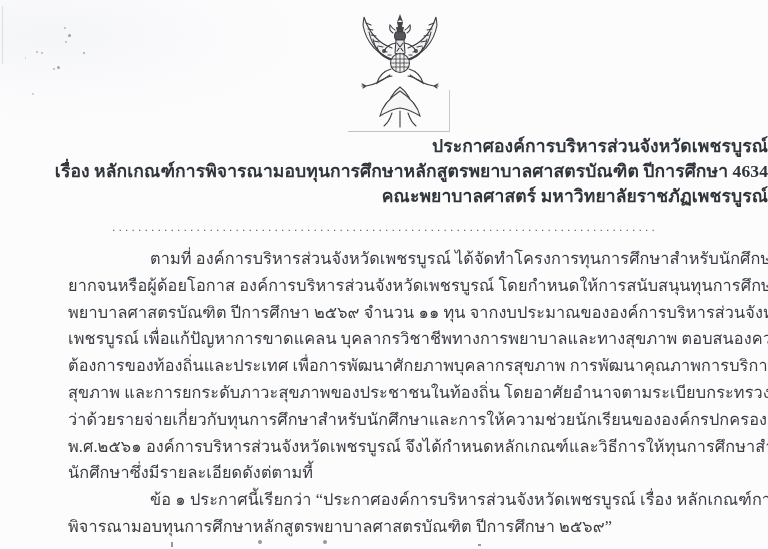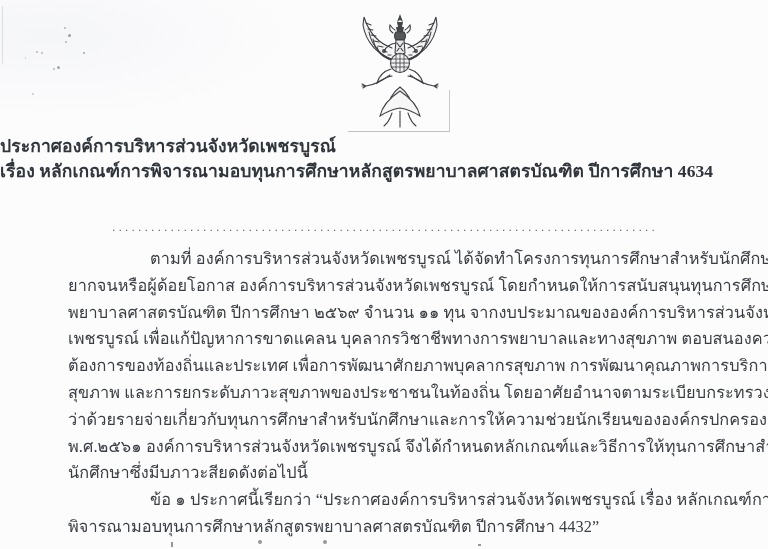--- a/index.html
+++ b/index.html
@@ -35,21 +35,21 @@
   .scan-box {
     position:absolute; left:348px; top:90px; width:101px; height:41px;
     border-right:1px solid #bdbdbd; border-bottom:1px solid #b3b3b3;
     opacity:.8;
   }
 
   .emblem { position:absolute; left:344px; top:13px; width:112px; height:118px; }
 
   .title-block {
     position:absolute; top:134px; left:0; width:768px;
-    text-align:left; font-weight:bold; font-size:17.5px; line-height:25.2px;
+    text-align:right; font-weight:bold; font-size:17.5px; line-height:25.2px;
     color:#30353b; letter-spacing:0.1px;
   }
   .dots-sep {
     position:absolute; top:224px; left:0; width:768px; text-align:center;
     font-size:9px; letter-spacing:1.1px; color:#4a4d52; font-family:"Liberation Mono","DejaVu Sans Mono",monospace;
   }
   .body-block {
     position:absolute; top:246px; left:68px; width:640px;
     font-size:16.3px; line-height:26.8px; letter-spacing:0.1px;
   }
@@ -130,36 +130,37 @@
         <path d="M56 74 C48 80 44 88 44 97 C48 92 52 90 56 89 C60 90 64 92 68 97 C68 88 64 80 56 74 Z" fill="#f3f3f3"></path>
         <path d="M56 78 C44 86 38 94 36 103 C44 98 50 96 56 95 C62 96 68 98 76 103 C74 94 68 86 56 78" fill="#f6f6f6"></path>
         <path d="M48 100 C46 106 44 110 40 113 M56 98 V114 M64 100 C66 106 68 110 72 113"></path>
       </g>
     </svg>
   </div>
 
   <div class="title-block">
     <div>ประกาศองค์การบริหารส่วนจังหวัดเพชรบูรณ์</div>
     <div>เรื่อง หลักเกณฑ์การพิจารณามอบทุนการศึกษาหลักสูตรพยาบาลศาสตรบัณฑิต ปีการศึกษา 4634</div>
+    <div>คณะพยาบาลศาสตร์ มหาวิทยาลัยราชภัฏเพชรบูรณ์</div>
   </div>
 
   <div class="dots-sep">....................................................................................</div>
 
   <div class="body-block">
     <div class="bline indent">ตามที่ องค์การบริหารส่วนจังหวัดเพชรบูรณ์ ได้จัดทำโครงการทุนการศึกษาสำหรับนักศึกษาซึ่งเป็นผู้</div>
     <div class="bline">ยากจนหรือผู้ด้อยโอกาส องค์การบริหารส่วนจังหวัดเพชรบูรณ์ โดยกำหนดให้การสนับสนุนทุนการศึกษาหลักสูตร</div>
     <div class="bline">พยาบาลศาสตรบัณฑิต ปีการศึกษา ๒๕๖๙ จำนวน ๑๑ ทุน จากงบประมาณขององค์การบริหารส่วนจังหวัด</div>
     <div class="bline">เพชรบูรณ์ เพื่อแก้ปัญหาการขาดแคลน บุคลากรวิชาชีพทางการพยาบาลและทางสุขภาพ ตอบสนองความ</div>
     <div class="bline">ต้องการของท้องถิ่นและประเทศ เพื่อการพัฒนาศักยภาพบุคลากรสุขภาพ การพัฒนาคุณภาพการบริการด้าน</div>
     <div class="bline">สุขภาพ และการยกระดับภาวะสุขภาพของประชาชนในท้องถิ่น โดยอาศัยอำนาจตามระเบียบกระทรวงมหาดไทย</div>
     <div class="bline">ว่าด้วยรายจ่ายเกี่ยวกับทุนการศึกษาสำหรับนักศึกษาและการให้ความช่วยนักเรียนขององค์กรปกครองส่วนท้องถิ่น</div>
     <div class="bline">พ.ศ.๒๕๖๑ องค์การบริหารส่วนจังหวัดเพชรบูรณ์ จึงได้กำหนดหลักเกณฑ์และวิธีการให้ทุนการศึกษาสำหรับ</div>
-    <div class="bline">นักศึกษาซึ่งมีบภาวะสียดดังต่อไปนี้</div>
+    <div class="bline">นักศึกษาซึ่งมีรายละเอียดดังต่ตามที้</div>
     <div class="bline indent">ข้อ ๑ ประกาศนี้เรียกว่า “ประกาศองค์การบริหารส่วนจังหวัดเพชรบูรณ์ เรื่อง หลักเกณฑ์การ</div>
-    <div class="bline">พิจารณามอบทุนการศึกษาหลักสูตรพยาบาลศาสตรบัณฑิต ปีการศึกษา 4432”</div>
+    <div class="bline">พิจารณามอบทุนการศึกษาหลักสูตรพยาบาลศาสตรบัณฑิต ปีการศึกษา ๒๕๖๙”</div>
   </div>
 
   <div class="cutoff">
     <span class="c1"></span>
     <span class="c2"></span>
     <span class="c3"></span>
     <span class="c4"></span>
   </div>
 
 </div>

